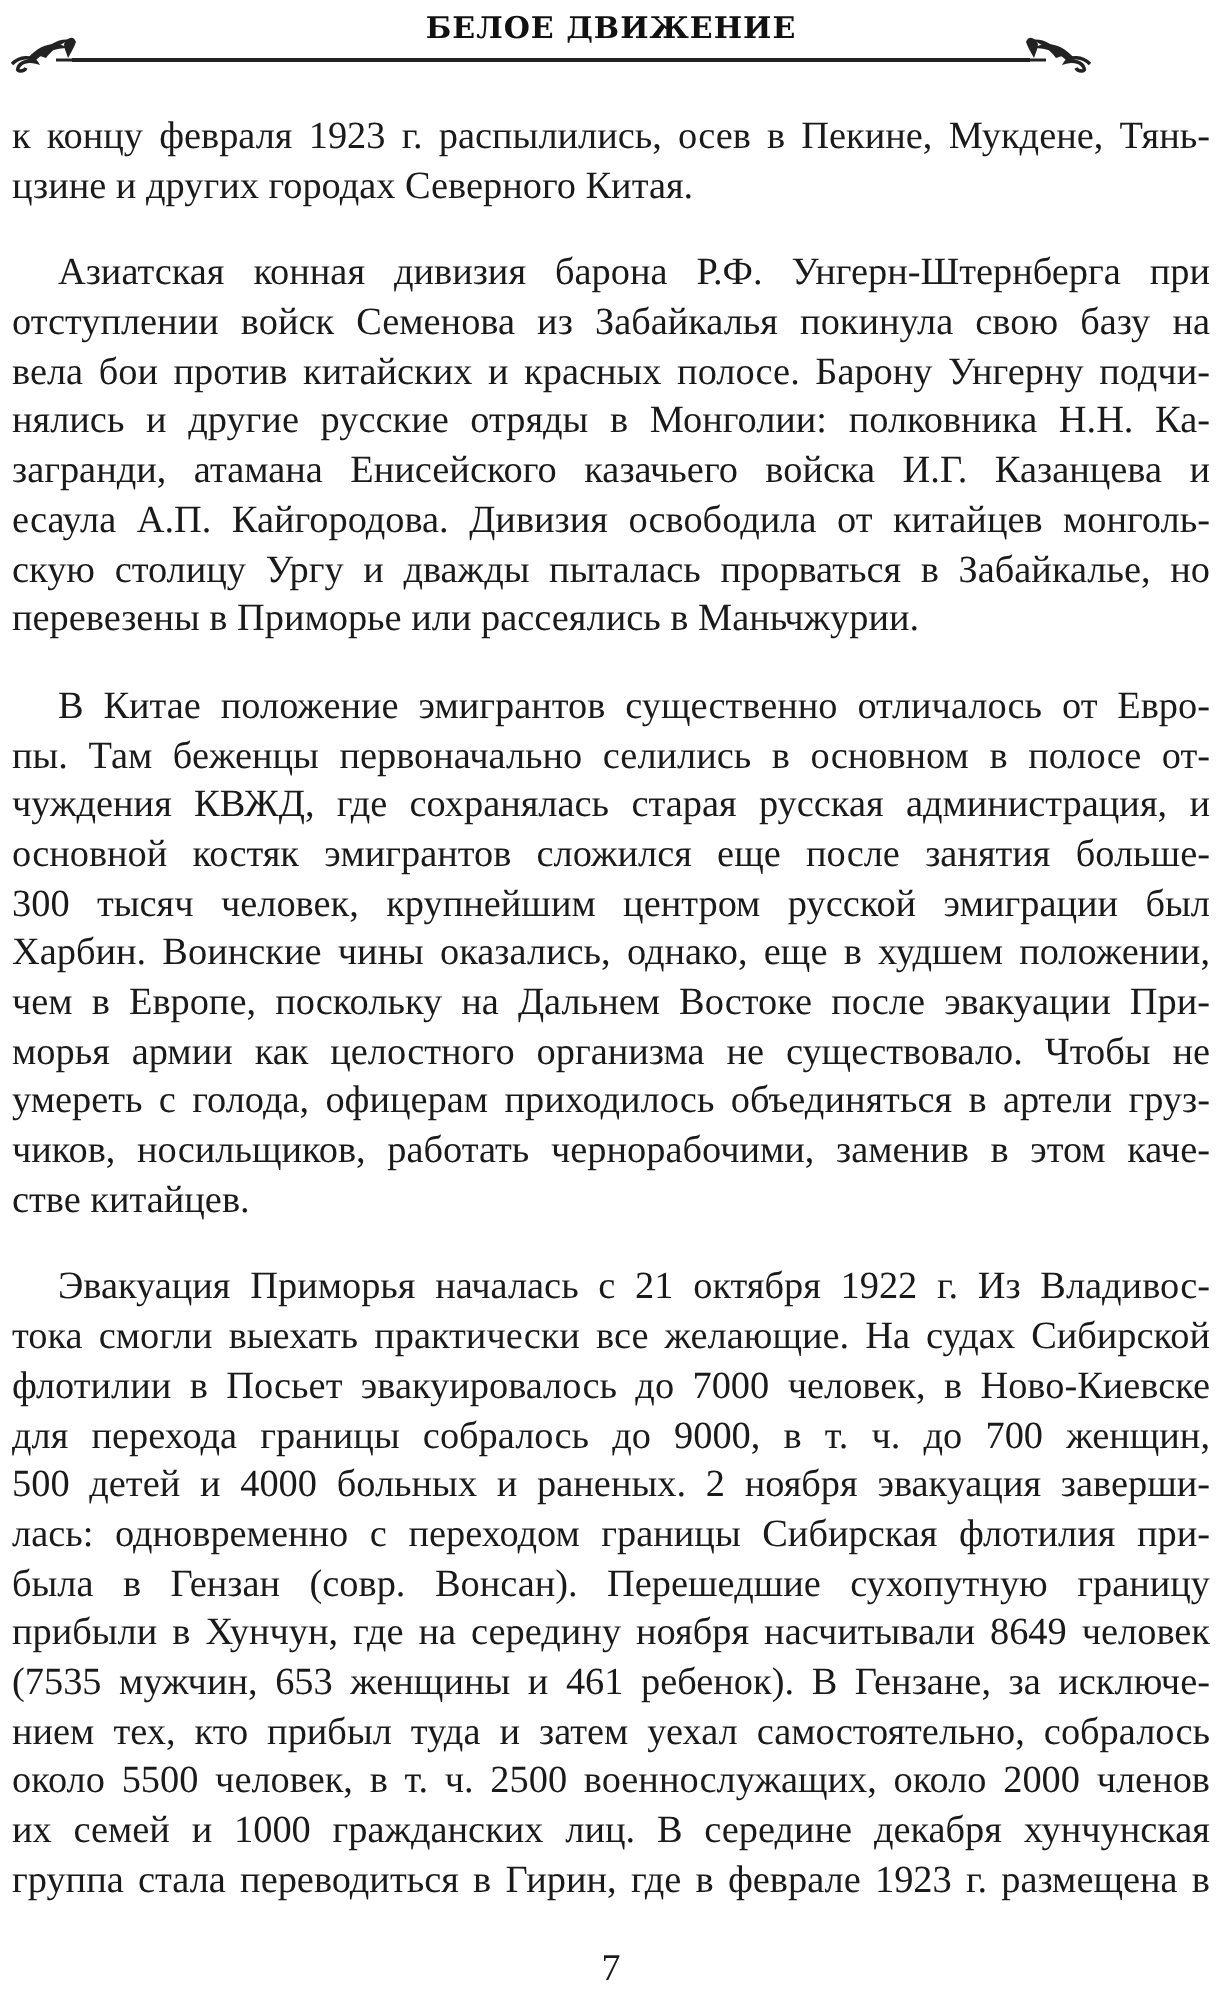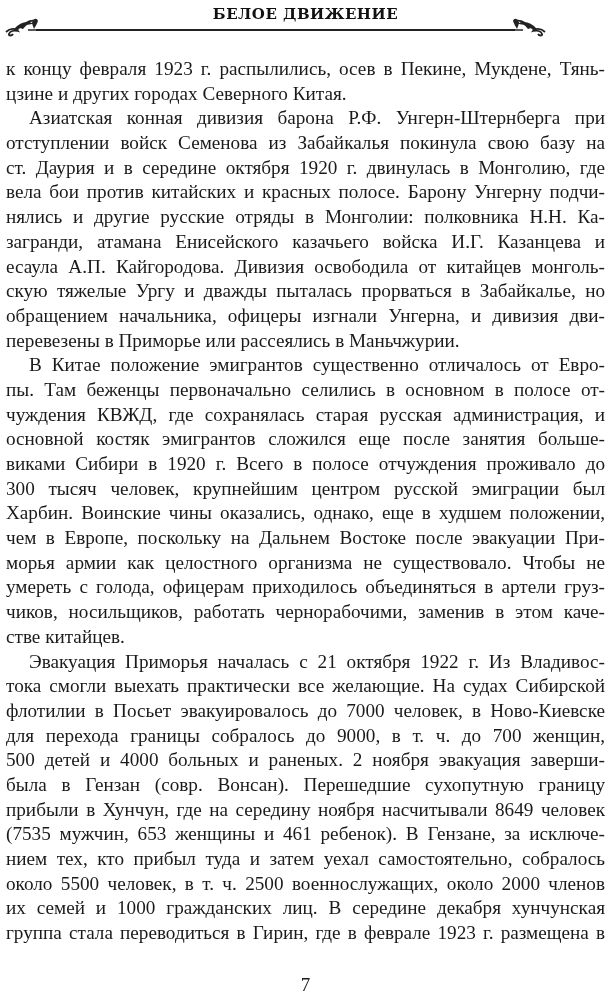--- a/index.html
+++ b/index.html
@@ -14,21 +14,21 @@
   .orn { position: absolute; top: 16px; width: 40px; height: 22px; }
   .orn.left { left: 4px; }
   .orn.right { right: 4px; transform: scaleX(-1); }
   .text-body {
     position: absolute; left: 6px; width: 599px; top: 57px;
     font-family: "Liberation Serif", serif; font-size: 19.2px; line-height: 24.7px;
     text-align: justify; hyphens: manual; color: #1a1a1a;
   }
   .line { display: block; white-space: nowrap; text-align: justify; text-align-last: justify; height: 24.7px; overflow: visible; }
   .line.last { text-align-last: left; }
-  .line.indent { padding-left: 23px; }
+  .line.indent { padding-left: 23px; margin-top: 19px; }
   .page-number {
     position: absolute; left: 0; width: 611px; top: 974px; text-align: center;
     font-family: "Liberation Serif", serif; font-size: 19px; color: #1a1a1a;
   }
 </style>
 </head>
 <body>
 
 <div class="header">
   <svg class="orn left" viewBox="0 0 40 22">
@@ -50,49 +50,47 @@
 </div>
 
 <div class="text-body" id="text-body">
     <div>
       <span class="line">к концу февраля 1923 г. распылились, осев в Пекине, Мукдене, Тянь-</span>
       <span class="line last">цзине и других городах Северного Китая.</span>
     </div>
     <div>
       <span class="line indent">Азиатская конная дивизия барона Р.Ф. Унгерн-Штернберга при</span>
       <span class="line">отступлении войск Семенова из Забайкалья покинула свою базу на</span>
-      <span class="line">ст. Даурия и в середине октября 1920 г. двинулась в Монголию, где</span>
       <span class="line">вела бои против китайских и красных полосе. Барону Унгерну подчи-</span>
       <span class="line">нялись и другие русские отряды в Монголии: полковника Н.Н. Ка-</span>
       <span class="line">загранди, атамана Енисейского казачьего войска И.Г. Казанцева и</span>
       <span class="line">есаула А.П. Кайгородова. Дивизия освободила от китайцев монголь-</span>
-      <span class="line">скую тяжелые Ургу и дважды пыталась прорваться в Забайкалье, но</span>
-      <span class="line">обращением начальника, офицеры изгнали Унгерна, и дивизия дви-</span>
+      <span class="line">скую столицу Ургу и дважды пыталась прорваться в Забайкалье, но</span>
       <span class="line last">перевезены в Приморье или рассеялись в Маньчжурии.</span>
     </div>
     <div>
       <span class="line indent">В Китае положение эмигрантов существенно отличалось от Евро-</span>
       <span class="line">пы. Там беженцы первоначально селились в основном в полосе от-</span>
       <span class="line">чуждения КВЖД, где сохранялась старая русская администрация, и</span>
       <span class="line">основной костяк эмигрантов сложился еще после занятия больше-</span>
-      <span class="line">виками Сибири в 1920 г. Всего в полосе отчуждения проживало до</span>
       <span class="line">300 тысяч человек, крупнейшим центром русской эмиграции был</span>
       <span class="line">Харбин. Воинские чины оказались, однако, еще в худшем положении,</span>
       <span class="line">чем в Европе, поскольку на Дальнем Востоке после эвакуации При-</span>
       <span class="line">морья армии как целостного организма не существовало. Чтобы не</span>
       <span class="line">умереть с голода, офицерам приходилось объединяться в артели груз-</span>
       <span class="line">чиков, носильщиков, работать чернорабочими, заменив в этом каче-</span>
       <span class="line last">стве китайцев.</span>
     </div>
     <div>
       <span class="line indent">Эвакуация Приморья началась с 21 октября 1922 г. Из Владивос-</span>
       <span class="line">тока смогли выехать практически все желающие. На судах Сибирской</span>
       <span class="line">флотилии в Посьет эвакуировалось до 7000 человек, в Ново-Киевске</span>
       <span class="line">для перехода границы собралось до 9000, в т. ч. до 700 женщин,</span>
       <span class="line">500 детей и 4000 больных и раненых. 2 ноября эвакуация заверши-</span>
+      <span class="line">лась: одновременно с переходом границы Сибирская флотилия при-</span>
       <span class="line">была в Гензан (совр. Вонсан). Перешедшие сухопутную границу</span>
       <span class="line">прибыли в Хунчун, где на середину ноября насчитывали 8649 человек</span>
       <span class="line">(7535 мужчин, 653 женщины и 461 ребенок). В Гензане, за исключе-</span>
       <span class="line">нием тех, кто прибыл туда и затем уехал самостоятельно, собралось</span>
       <span class="line">около 5500 человек, в т. ч. 2500 военнослужащих, около 2000 членов</span>
       <span class="line">их семей и 1000 гражданских лиц. В середине декабря хунчунская</span>
       <span class="line">группа стала переводиться в Гирин, где в феврале 1923 г. размещена в</span>
     </div>
   </div>
 

